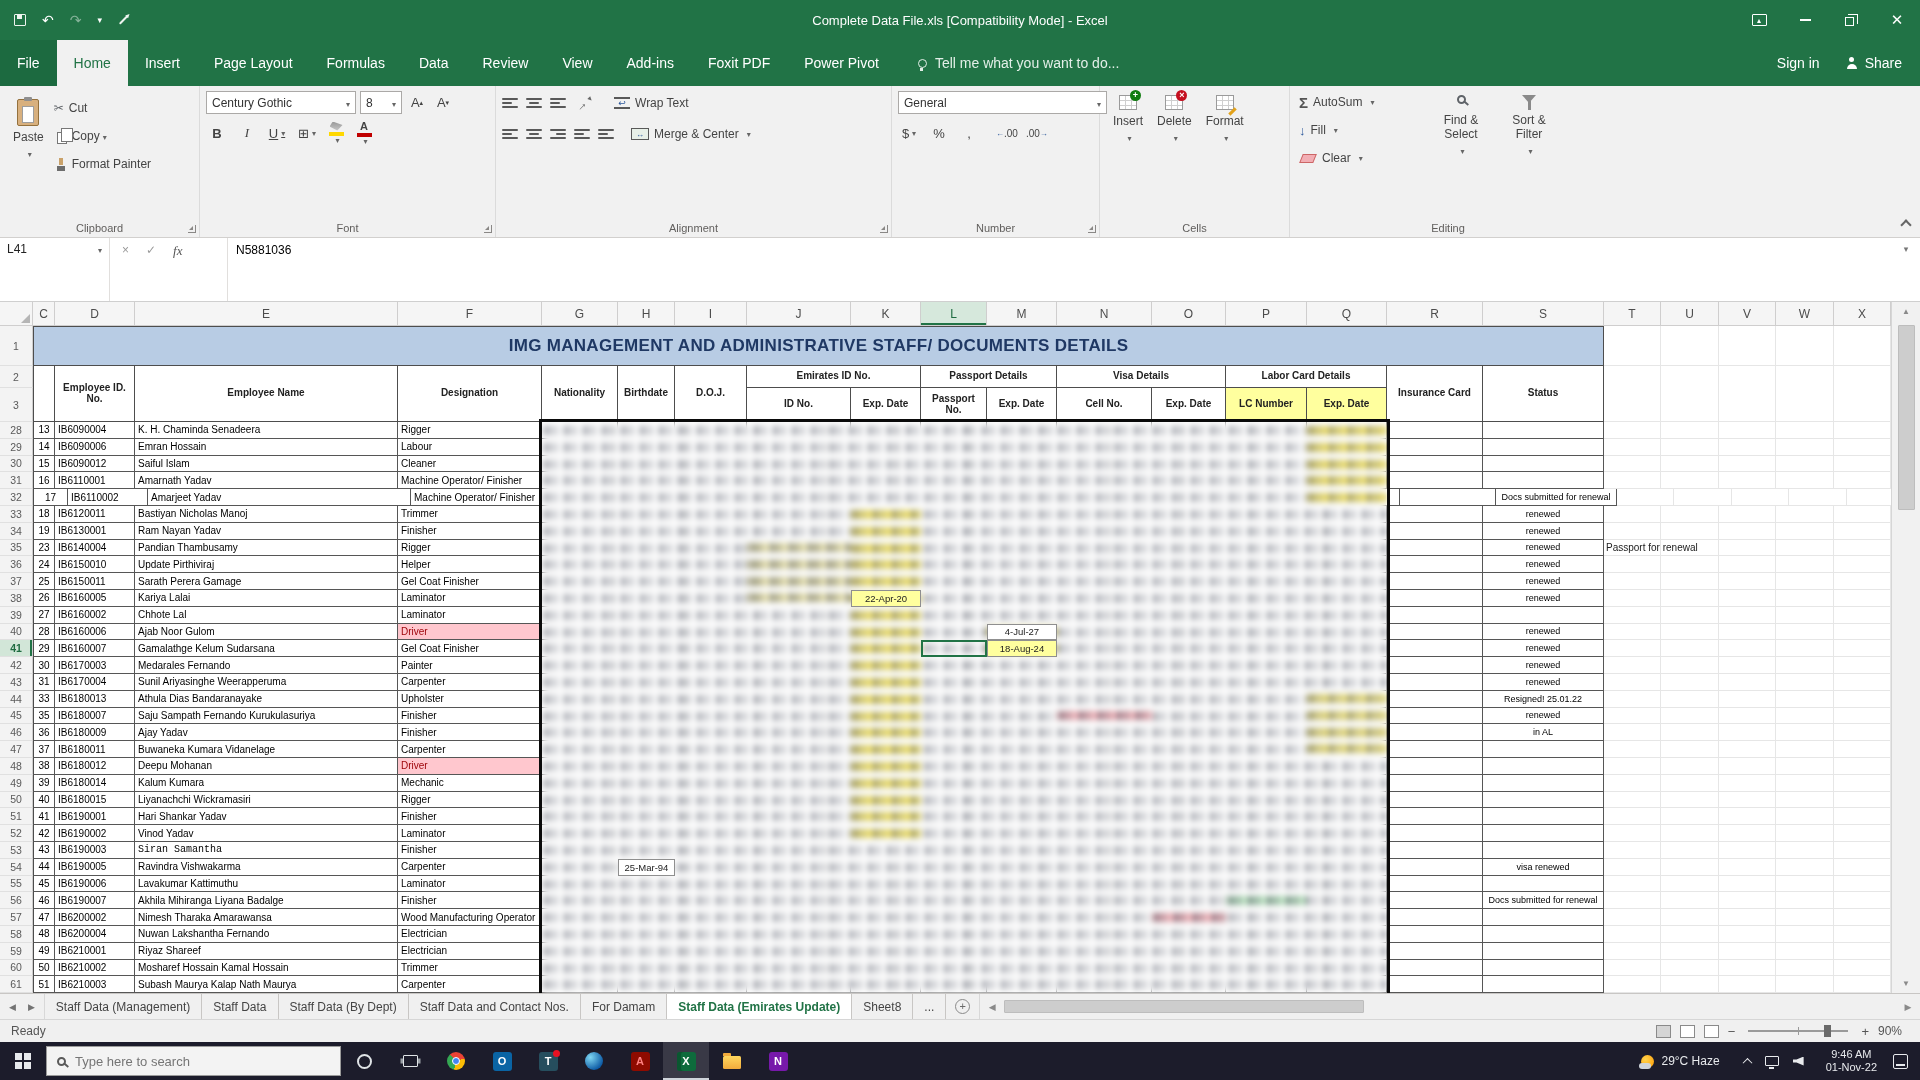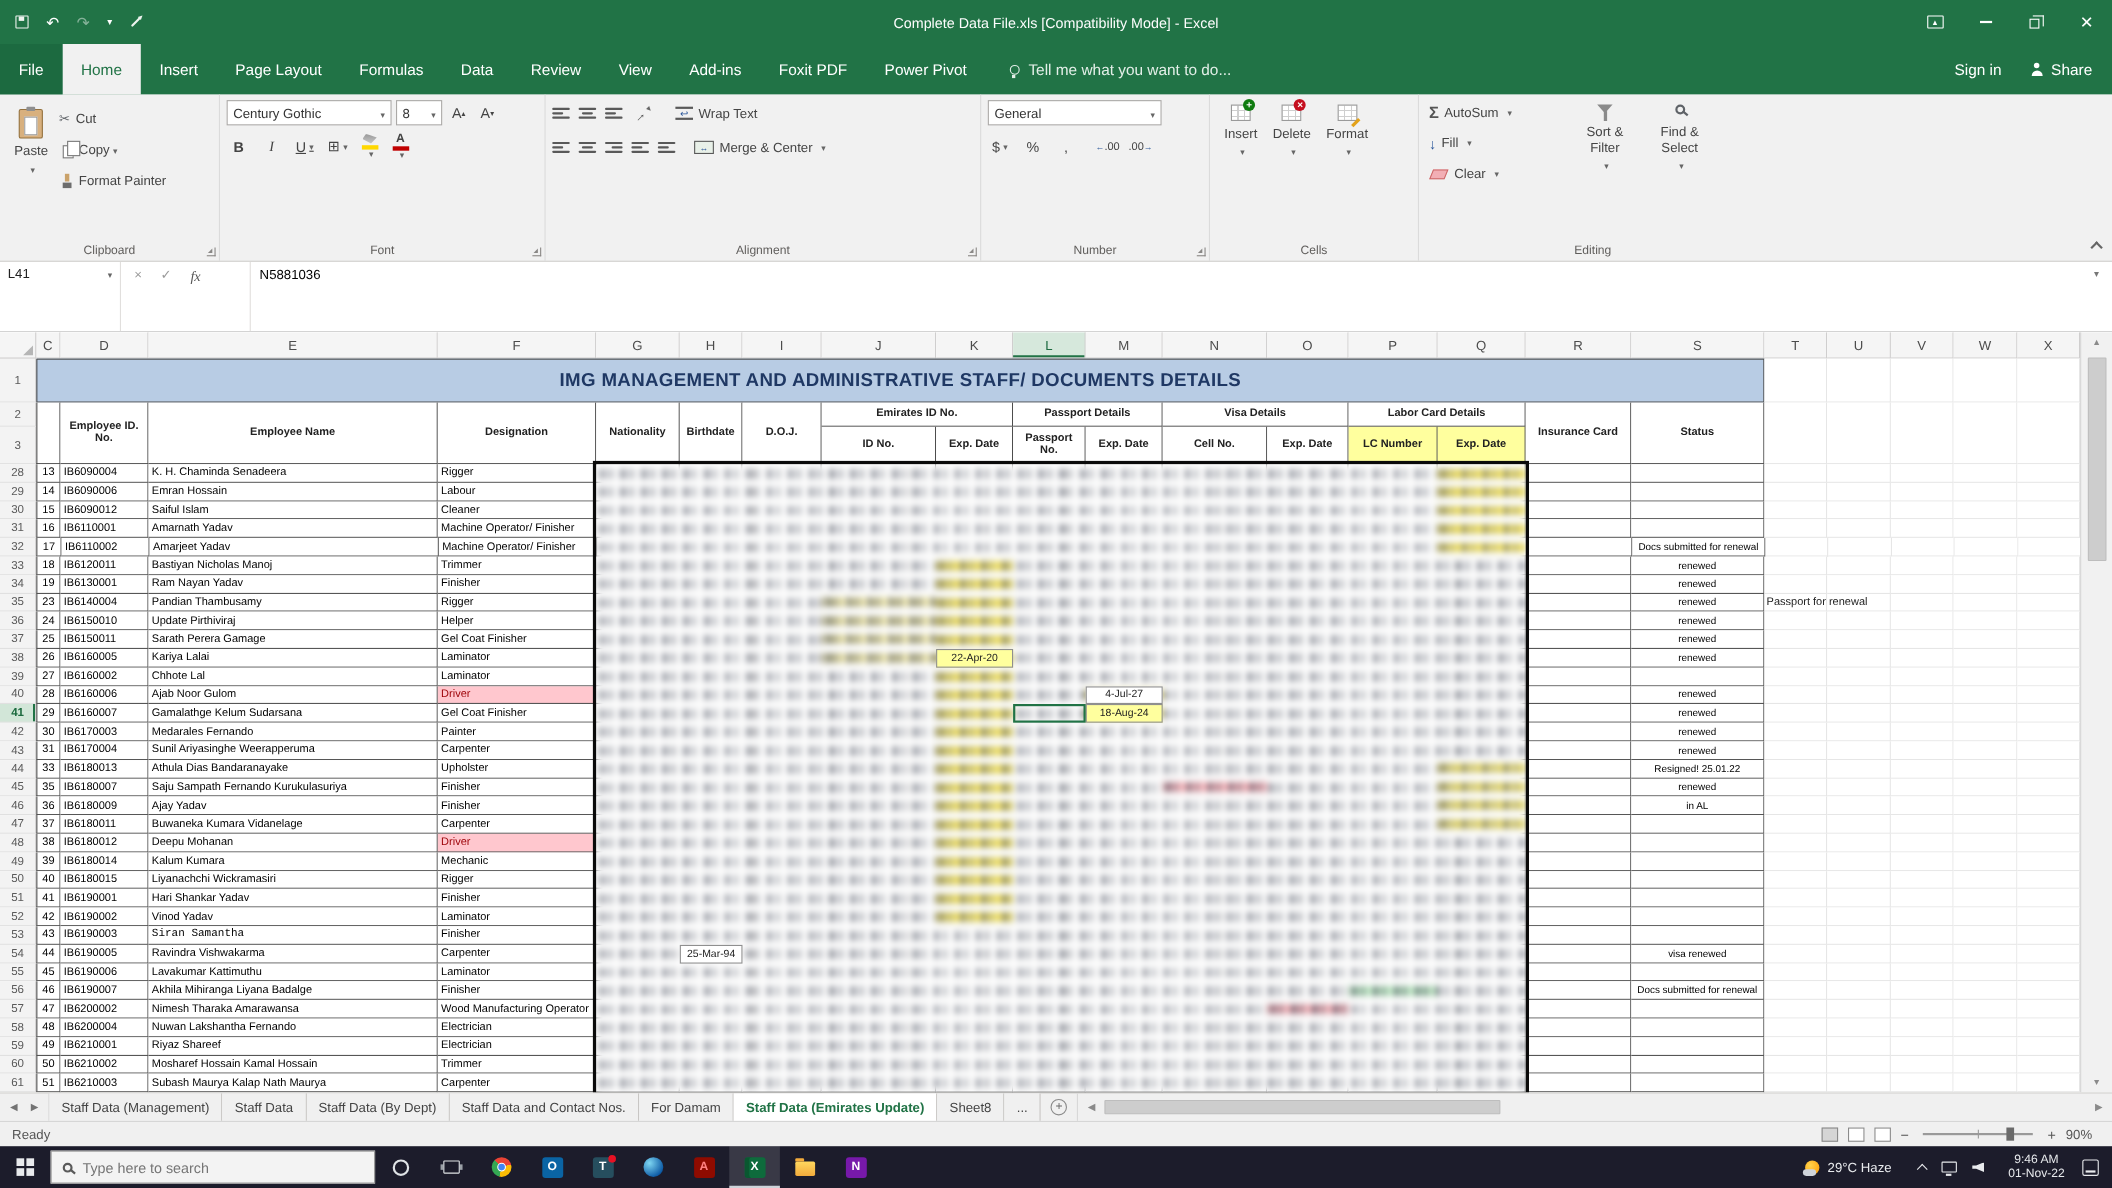--- a/index.html
+++ b/index.html
@@ -398,21 +398,21 @@
               <span>Merge &amp; Center</span>
             </span>
         </div>
       </div>
       <div class="grp-label">Alignment</div>
       <span class="launcher"></span>
     </div>
 
     <div class="grp" style="width:208px">
       <div style="display:flex;flex-direction:column;gap:7px;width:100%">
-        <div class="sel-box" style="width:158px">
+        <div class="sel-box" style="width:209px">
             <span>General</span>
             <span class="caret"></span>
           </div>
         <div class="iconrow">
           <span class="glyph-btn caret">$</span>
           <span class="glyph-btn">%</span>
           <span class="glyph-btn">,</span>
           <span class="dec" style="margin-left:8px"><span class="mini">←</span>.00</span>
           <span class="dec">.00<span class="mini">→</span></span>
         </div>
@@ -447,26 +447,26 @@
         <div class="btn-s caret">
             <span class="fill-arrow">↓</span>
             <span>Fill</span>
           </div>
         <div class="btn-s caret">
             <span class="i-erase"></span>
             <span>Clear</span>
           </div>
       </div>
       <div class="big-btn caret">
+          <span class="i-mag" style="margin-bottom:5px"></span>
+          <span style="width:56px">Find &amp; Select</span>
+        </div>
+      <div class="big-btn caret">
           <span class="i-funnel"></span>
           <span style="width:52px">Sort &amp; Filter</span>
-        </div>
-      <div class="big-btn caret">
-          <span class="i-mag" style="margin-bottom:5px"></span>
-          <span style="width:56px">Find &amp; Select</span>
         </div>
       <div class="grp-label">Editing</div>
     </div>
     <span class="chev-up rib-collapse"></span>
   </div>
 
   <div class="formulabar">
     <div class="namebox">
         <span>L41</span>
         <span class="caret"></span>
@@ -664,21 +664,21 @@
           <div class="cell " style="width: 96px;"></div>
           <div class="cell st" style="width: 121px;"></div>
           <div class="ghost note" style="width: 57px;"></div>
           <div class="ghost" style="width: 58px;"></div>
           <div class="ghost" style="width: 57px;"></div>
           <div class="ghost" style="width: 58px;"></div>
           <div class="ghost" style="width: 57px;"></div>
         </div>
         <div class="grow">
           <div class="gut">32</div>
-          <div class="cell center bl" style="width: 23px;">17</div>
+          <div class="cell center bl" style="width: 35px;">17</div>
           <div class="cell " style="width: 80px;">IB6110002</div>
           <div class="cell " style="width: 263px;">Amarjeet Yadav</div>
           <div class="cell " style="width: 144px;">Machine Operator/ Finisher</div>
           <div class="cell " style="width: 76px;"></div>
           <div class="cell " style="width: 57px;"></div>
           <div class="cell " style="width: 72px;"></div>
           <div class="cell " style="width: 104px;"></div>
           <div class="cell " style="width: 70px;"></div>
           <div class="cell " style="width: 66px;"></div>
           <div class="cell " style="width: 70px;"></div>

